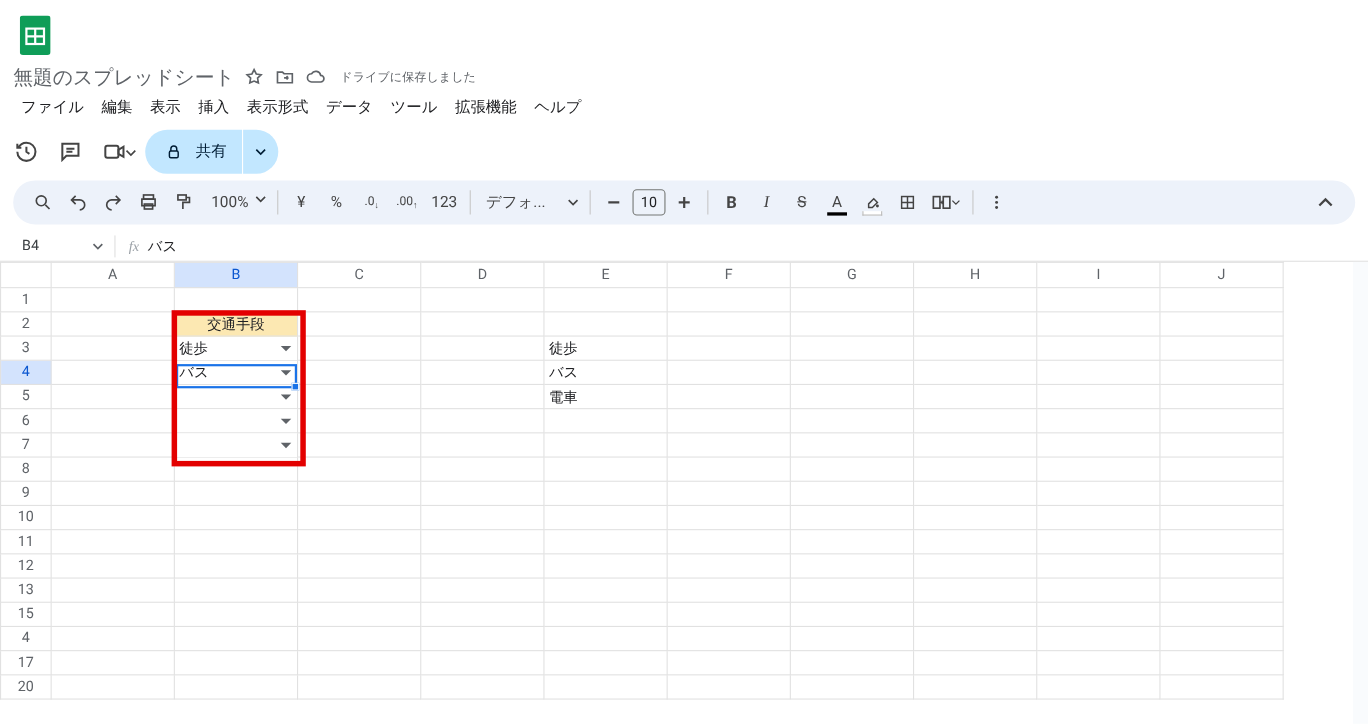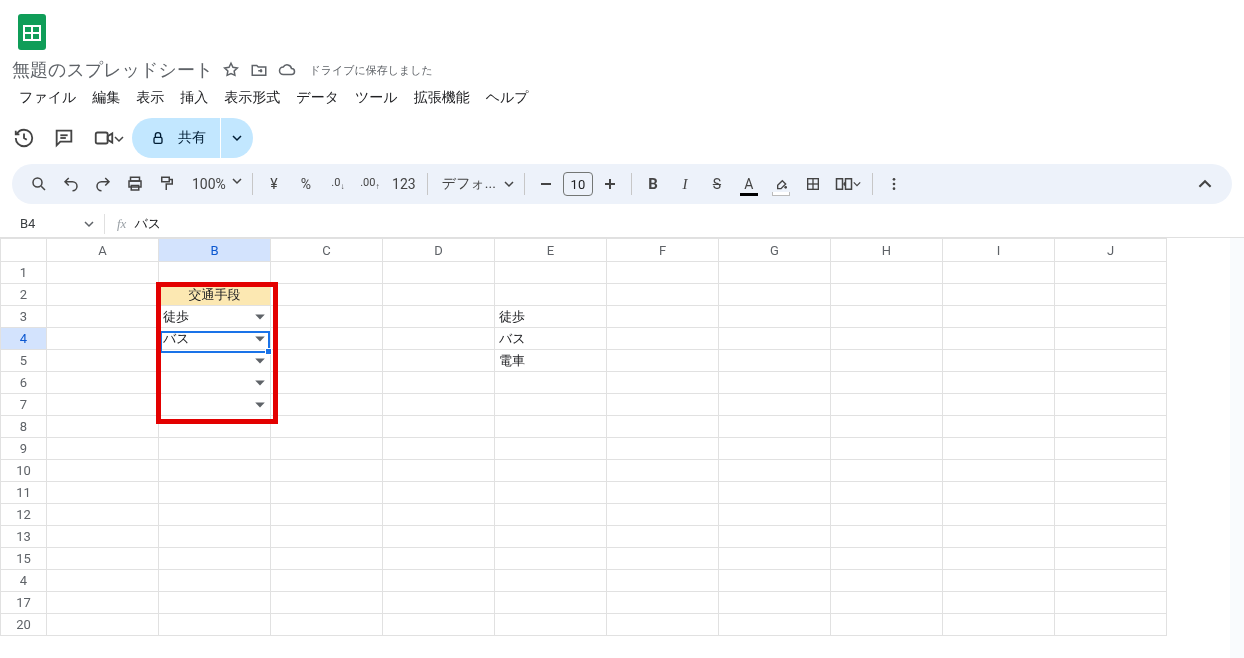--- a/index.html
+++ b/index.html
@@ -57,21 +57,21 @@
     background: #edf2fa; border-radius: 24px; height: 40px;
     display: flex; align-items: center; padding: 0 12px; gap: 2px;
   }
   .tb-btn {
     width: 30px; height: 30px; display:flex; align-items:center; justify-content:center;
     border-radius:4px; cursor:pointer; fill:#444; color:#444;
   }
   .tb-sep { width:1px; height:22px; background:#c7c7c7; margin:0 4px; }
   .tb-text { font-size:14px; padding:0 4px; color:#444;}
   .tb-zoom { display:flex; gap:2px; padding:0 4px;}
-  .tb-font { display:flex; align-items:center; gap:4px; padding:0 4px; min-width:70px;}
+  .tb-font { display:flex; align-items:center; gap:16px; padding:0 4px; min-width:70px;}
   .tb-fontsize {
     border:1px solid #747775; border-radius:4px; width:30px; height:24px;
     display:flex;align-items:center;justify-content:center; font-size:13px;
   }
   .tb-textcolor { position:relative; }
   .tb-textcolor::after{content:"";position:absolute;left:6px;right:6px;bottom:3px;height:3px;background:#000;}
   .tb-fillcolor { position:relative; }
   .tb-fillcolor::after{content:"";position:absolute;left:6px;right:6px;bottom:3px;height:3px;background:#fff;border:1px solid #bbb;border-top:none;}
   .toolbar-spacer{flex:1;}
   .chev-up{cursor:pointer;}

